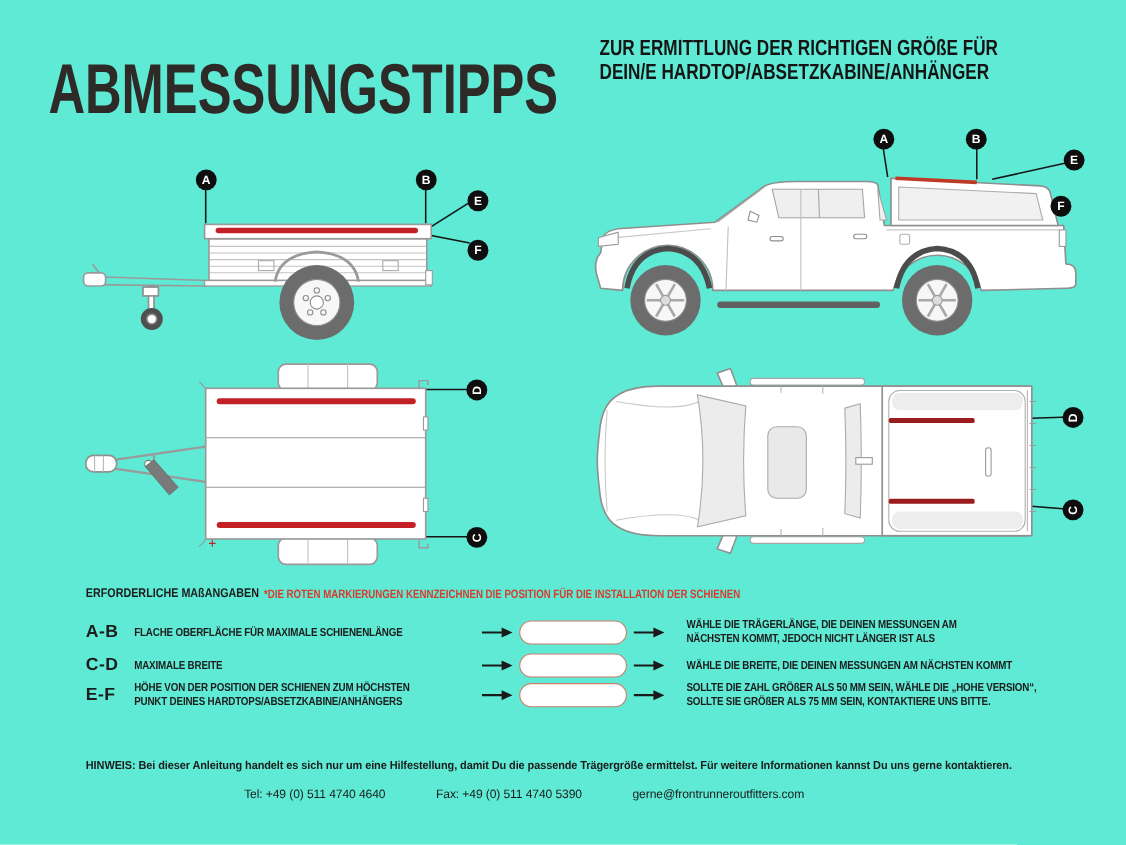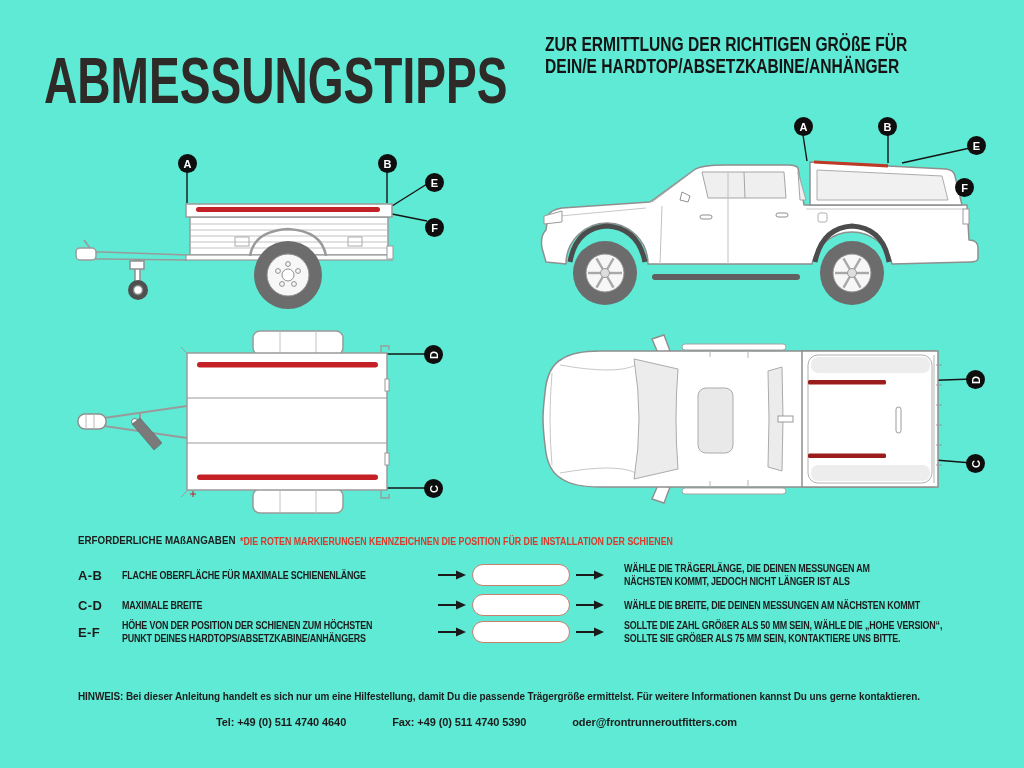--- a/index.html
+++ b/index.html
@@ -13,32 +13,32 @@
   .diag{position:absolute;}
   .diag svg{position:absolute;left:0;top:0;}
   .marker{position:absolute;width:19px;height:19px;border-radius:50%;background:#0e0e0e;color:#fff;
           display:flex;align-items:center;justify-content:center;z-index:3;
           font-size:11px;font-weight:700;}
   .marker>span{display:block;}
   .rot>span{transform:rotate(-90deg);}
   .m-head{font-size:11.5px;font-weight:700;white-space:nowrap;transform:scaleX(.85);transform-origin:0 50%;}
   .m-red{color:#d93a2b;font-size:11px;font-weight:700;white-space:nowrap;transform:scaleX(.8);transform-origin:0 50%;}
   .mrow{position:absolute;left:78px;display:flex;align-items:center;}
-  .mkey{width:44px;font-size:13px;font-weight:700;letter-spacing:.4px;}
+  .mkey{width:44px;font-size:16px;font-weight:700;letter-spacing:.4px;}
   .mdesc{width:310px;transform:scaleX(.85);transform-origin:0 50%;}
   .mres{width:430px;margin-left:14px;transform:scaleX(.85);transform-origin:0 50%;}
   .ln{white-space:nowrap;font-size:10.5px;font-weight:700;letter-spacing:-.2px;line-height:13px;}
   .arrow{flex:none;margin:0 6px;display:block;}
   .oval{flex:none;width:96px;height:20px;border:1.5px solid #c97f6e;border-radius:11px;background:#fff;}
   .fnote .ln{transform:scaleX(.93);transform-origin:0 50%;line-height:14px;letter-spacing:-.1px;}
   .fnote .ln2{padding-left:9px;}
   .hinweis{font-size:10.5px;font-weight:700;letter-spacing:-.1px;white-space:nowrap;
            transform:scaleX(.95);transform-origin:0 50%;}
   .contact{left:0;top:716px;width:953px;display:flex;justify-content:center;gap:46px;
-           font-size:11px;font-weight:700;letter-spacing:-.1px;}
+           font-size:11px;font-weight:400;letter-spacing:-.1px;}
 </style>
 </head>
 <body>
 
 <div class="page">
 
   <div class="abs title" style="left:44px;top:44px;">ABMESSUNGSTIPPS</div>
   <div class="abs" style="left:545px;top:33px;">
     <div class="subtitle">ZUR ERMITTLUNG DER RICHTIGEN GRÖßE FÜR</div>
     <div class="subtitle">DEIN/E HARDTOP/ABSETZKABINE/ANHÄNGER</div>
@@ -356,16 +356,16 @@
       <div class="ln">SOLLTE SIE GRÖßER ALS 75 MM SEIN, KONTAKTIERE UNS BITTE.</div>
     </div>
   </div>
 
 
   <div class="abs hinweis" style="left:78px;top:690px;">HINWEIS: Bei dieser Anleitung handelt es sich nur um eine Hilfestellung, damit Du die passende Trägergröße ermittelst. Für weitere Informationen kannst Du uns gerne kontaktieren.</div>
 
   <div class="abs contact">
     <span>Tel: +49 (0) 511 4740 4640</span>
     <span>Fax: +49 (0) 511 4740 5390</span>
-    <span>oder@frontrunneroutfitters.com</span>
+    <span>gerne@frontrunneroutfitters.com</span>
   </div>
 
 </div>
 
 </body></html>

